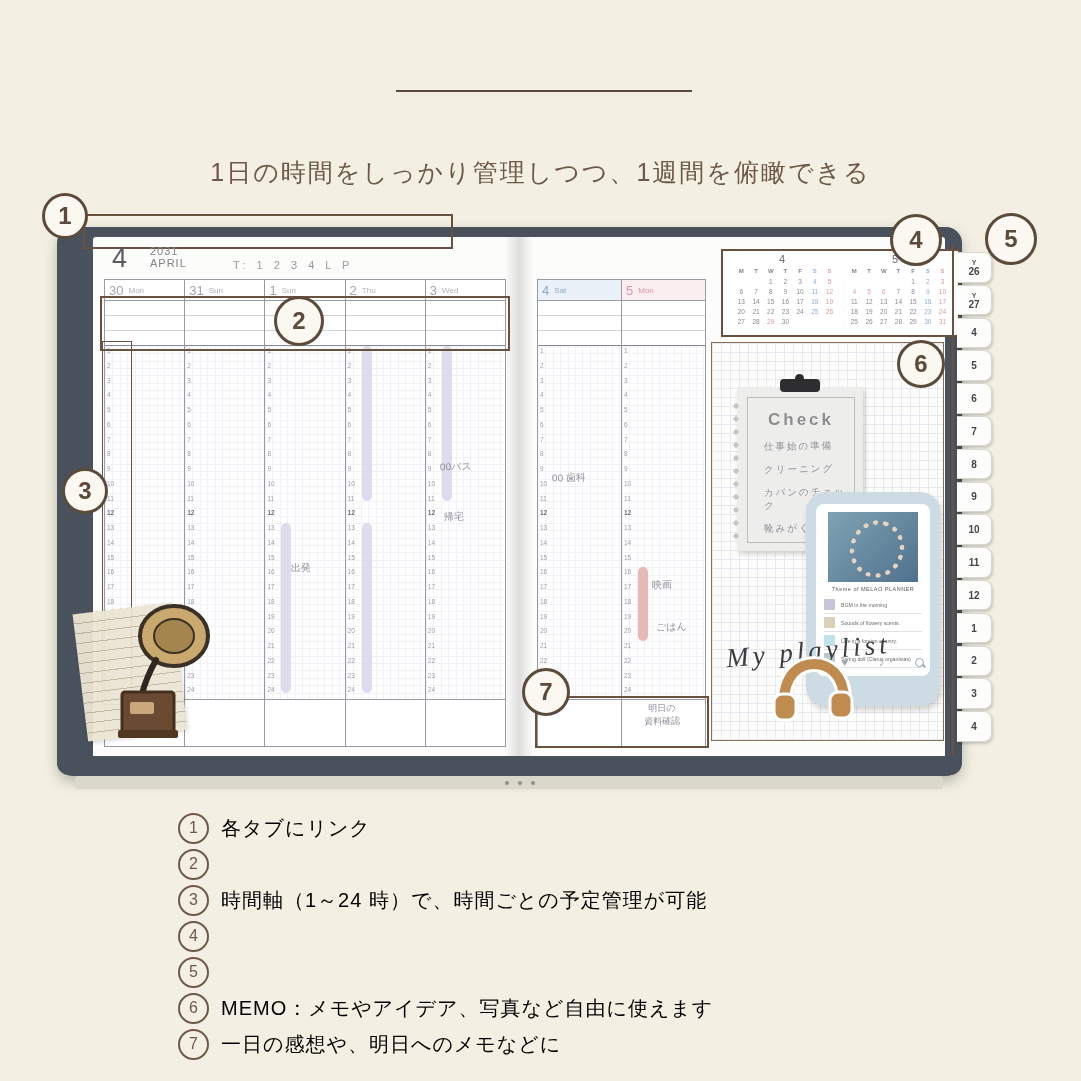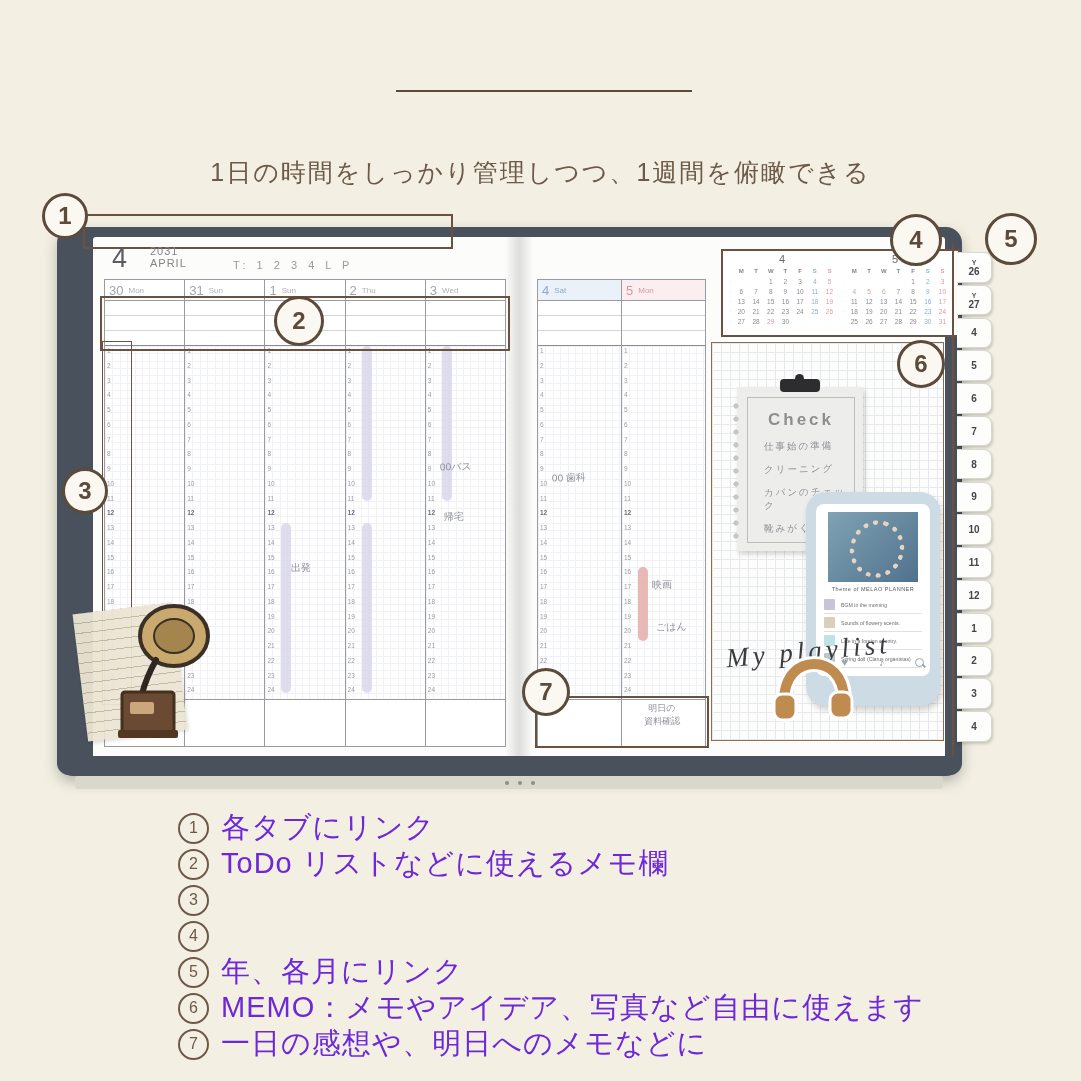--- a/index.html
+++ b/index.html
@@ -139,21 +139,21 @@
   .anno-3{left:62px;top:468px;width:40px;height:40px;}
   .anno-4{left:890px;top:214px;width:46px;height:46px;}
   .anno-5{left:985px;top:213px;width:46px;height:46px;}
   .anno-6{left:897px;top:340px;width:42px;height:42px;}
   .anno-7{left:522px;top:668px;width:42px;height:42px;}
 
   
   .legend{position:absolute;left:178px;top:810px;}
   .legend-row{display:flex;align-items:center;height:36px;}
   .circle-num{flex:none;width:27px;height:27px;border:2px solid #6d5948;border-radius:50%;display:flex;align-items:center;justify-content:center;font-size:16px;color:#6d5948;margin-right:12px;}
-  .legend-text{font-size:29px;color:#6d28d9;letter-spacing:1px;}
+  .legend-text{font-size:20px;color:#000000;letter-spacing:1px;}
 </style>
 </head>
 <body>
 
 <div class="canvas">
 
   <div class="title-underline"></div>
   <div class="tagline">1日の時間をしっかり管理しつつ、1週間を俯瞰できる</div>
 
   <div class="book-cover"></div>
@@ -695,31 +695,30 @@
   <div class="anno anno-6">6</div>
   <div class="anno anno-7">7</div>
 
   <div class="legend" id="legend">
       <div class="legend-row">
         <span class="circle-num">1</span>
         <span class="legend-text">各タブにリンク</span>
       </div>
       <div class="legend-row">
         <span class="circle-num">2</span>
-        <span class="legend-text">ToDo リストなどに使えるメモ欄</span>
       </div>
       <div class="legend-row">
         <span class="circle-num">3</span>
+        <span class="legend-text">時間軸（1～24 時）で、時間ごとの予定管理が可能</span>
       </div>
       <div class="legend-row">
         <span class="circle-num">4</span>
       </div>
       <div class="legend-row">
         <span class="circle-num">5</span>
-        <span class="legend-text">年、各月にリンク</span>
       </div>
       <div class="legend-row">
         <span class="circle-num">6</span>
         <span class="legend-text">MEMO：メモやアイデア、写真など自由に使えます</span>
       </div>
       <div class="legend-row">
         <span class="circle-num">7</span>
         <span class="legend-text">一日の感想や、明日へのメモなどに</span>
       </div>
     </div>

